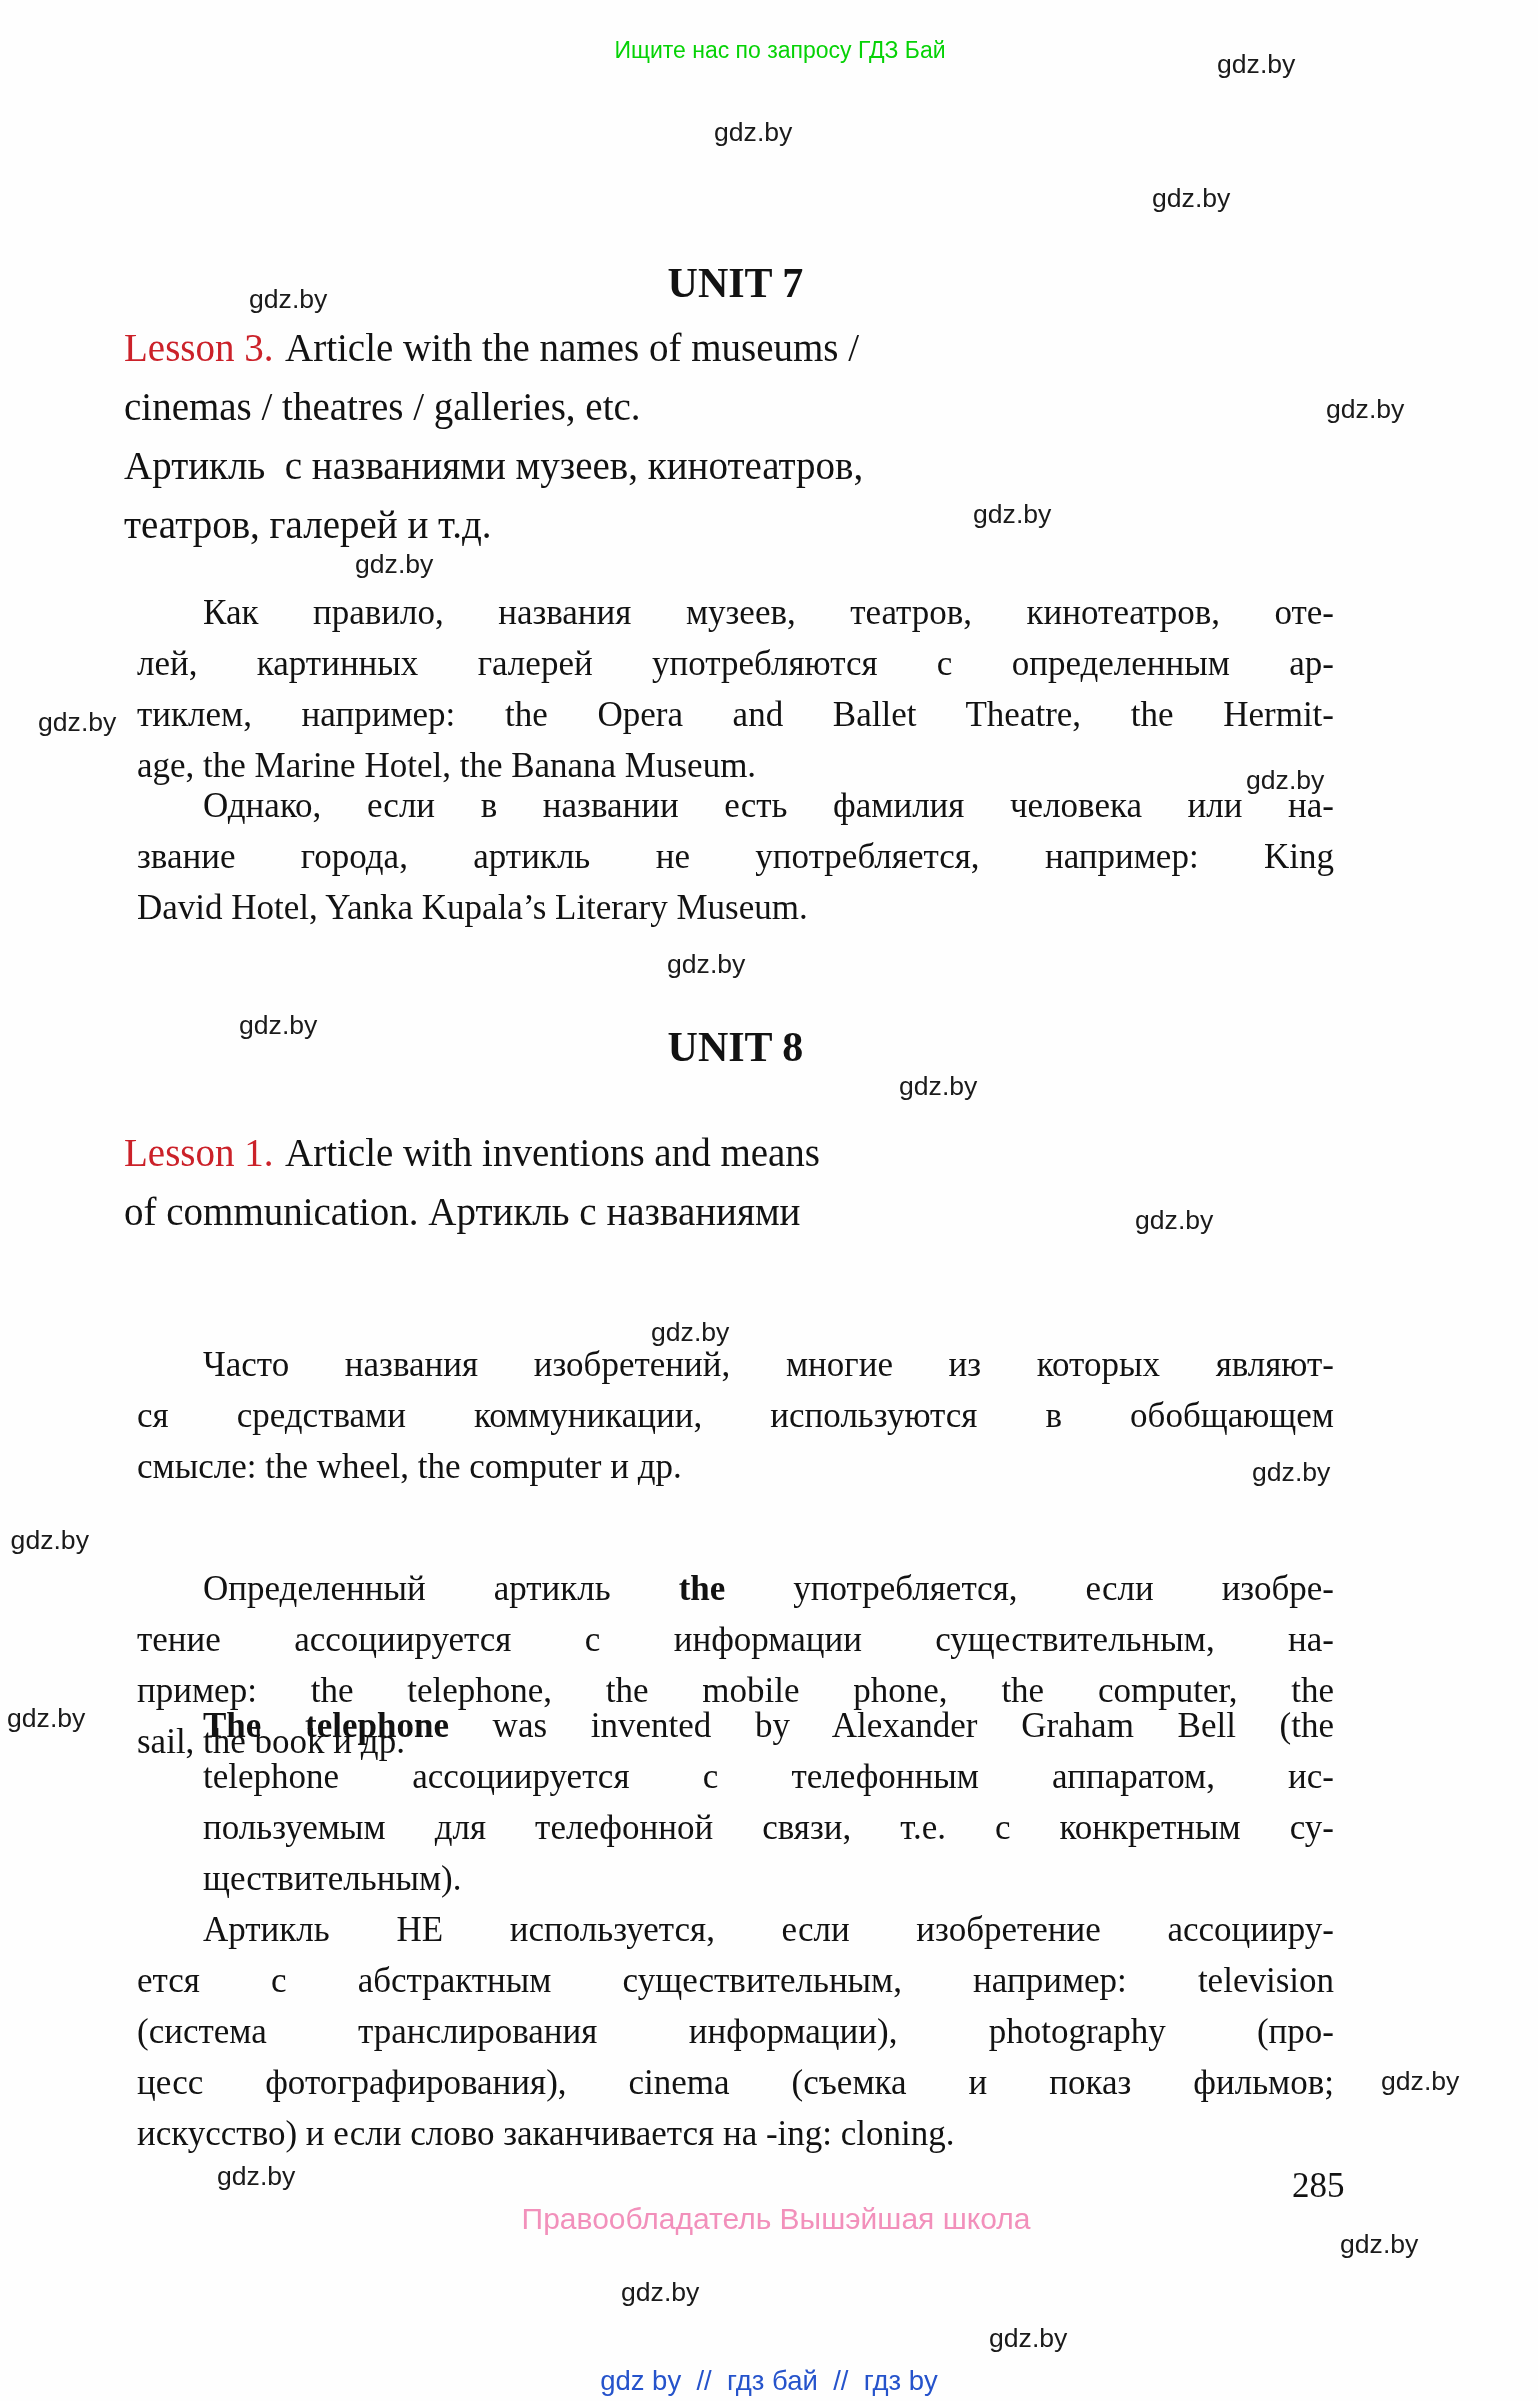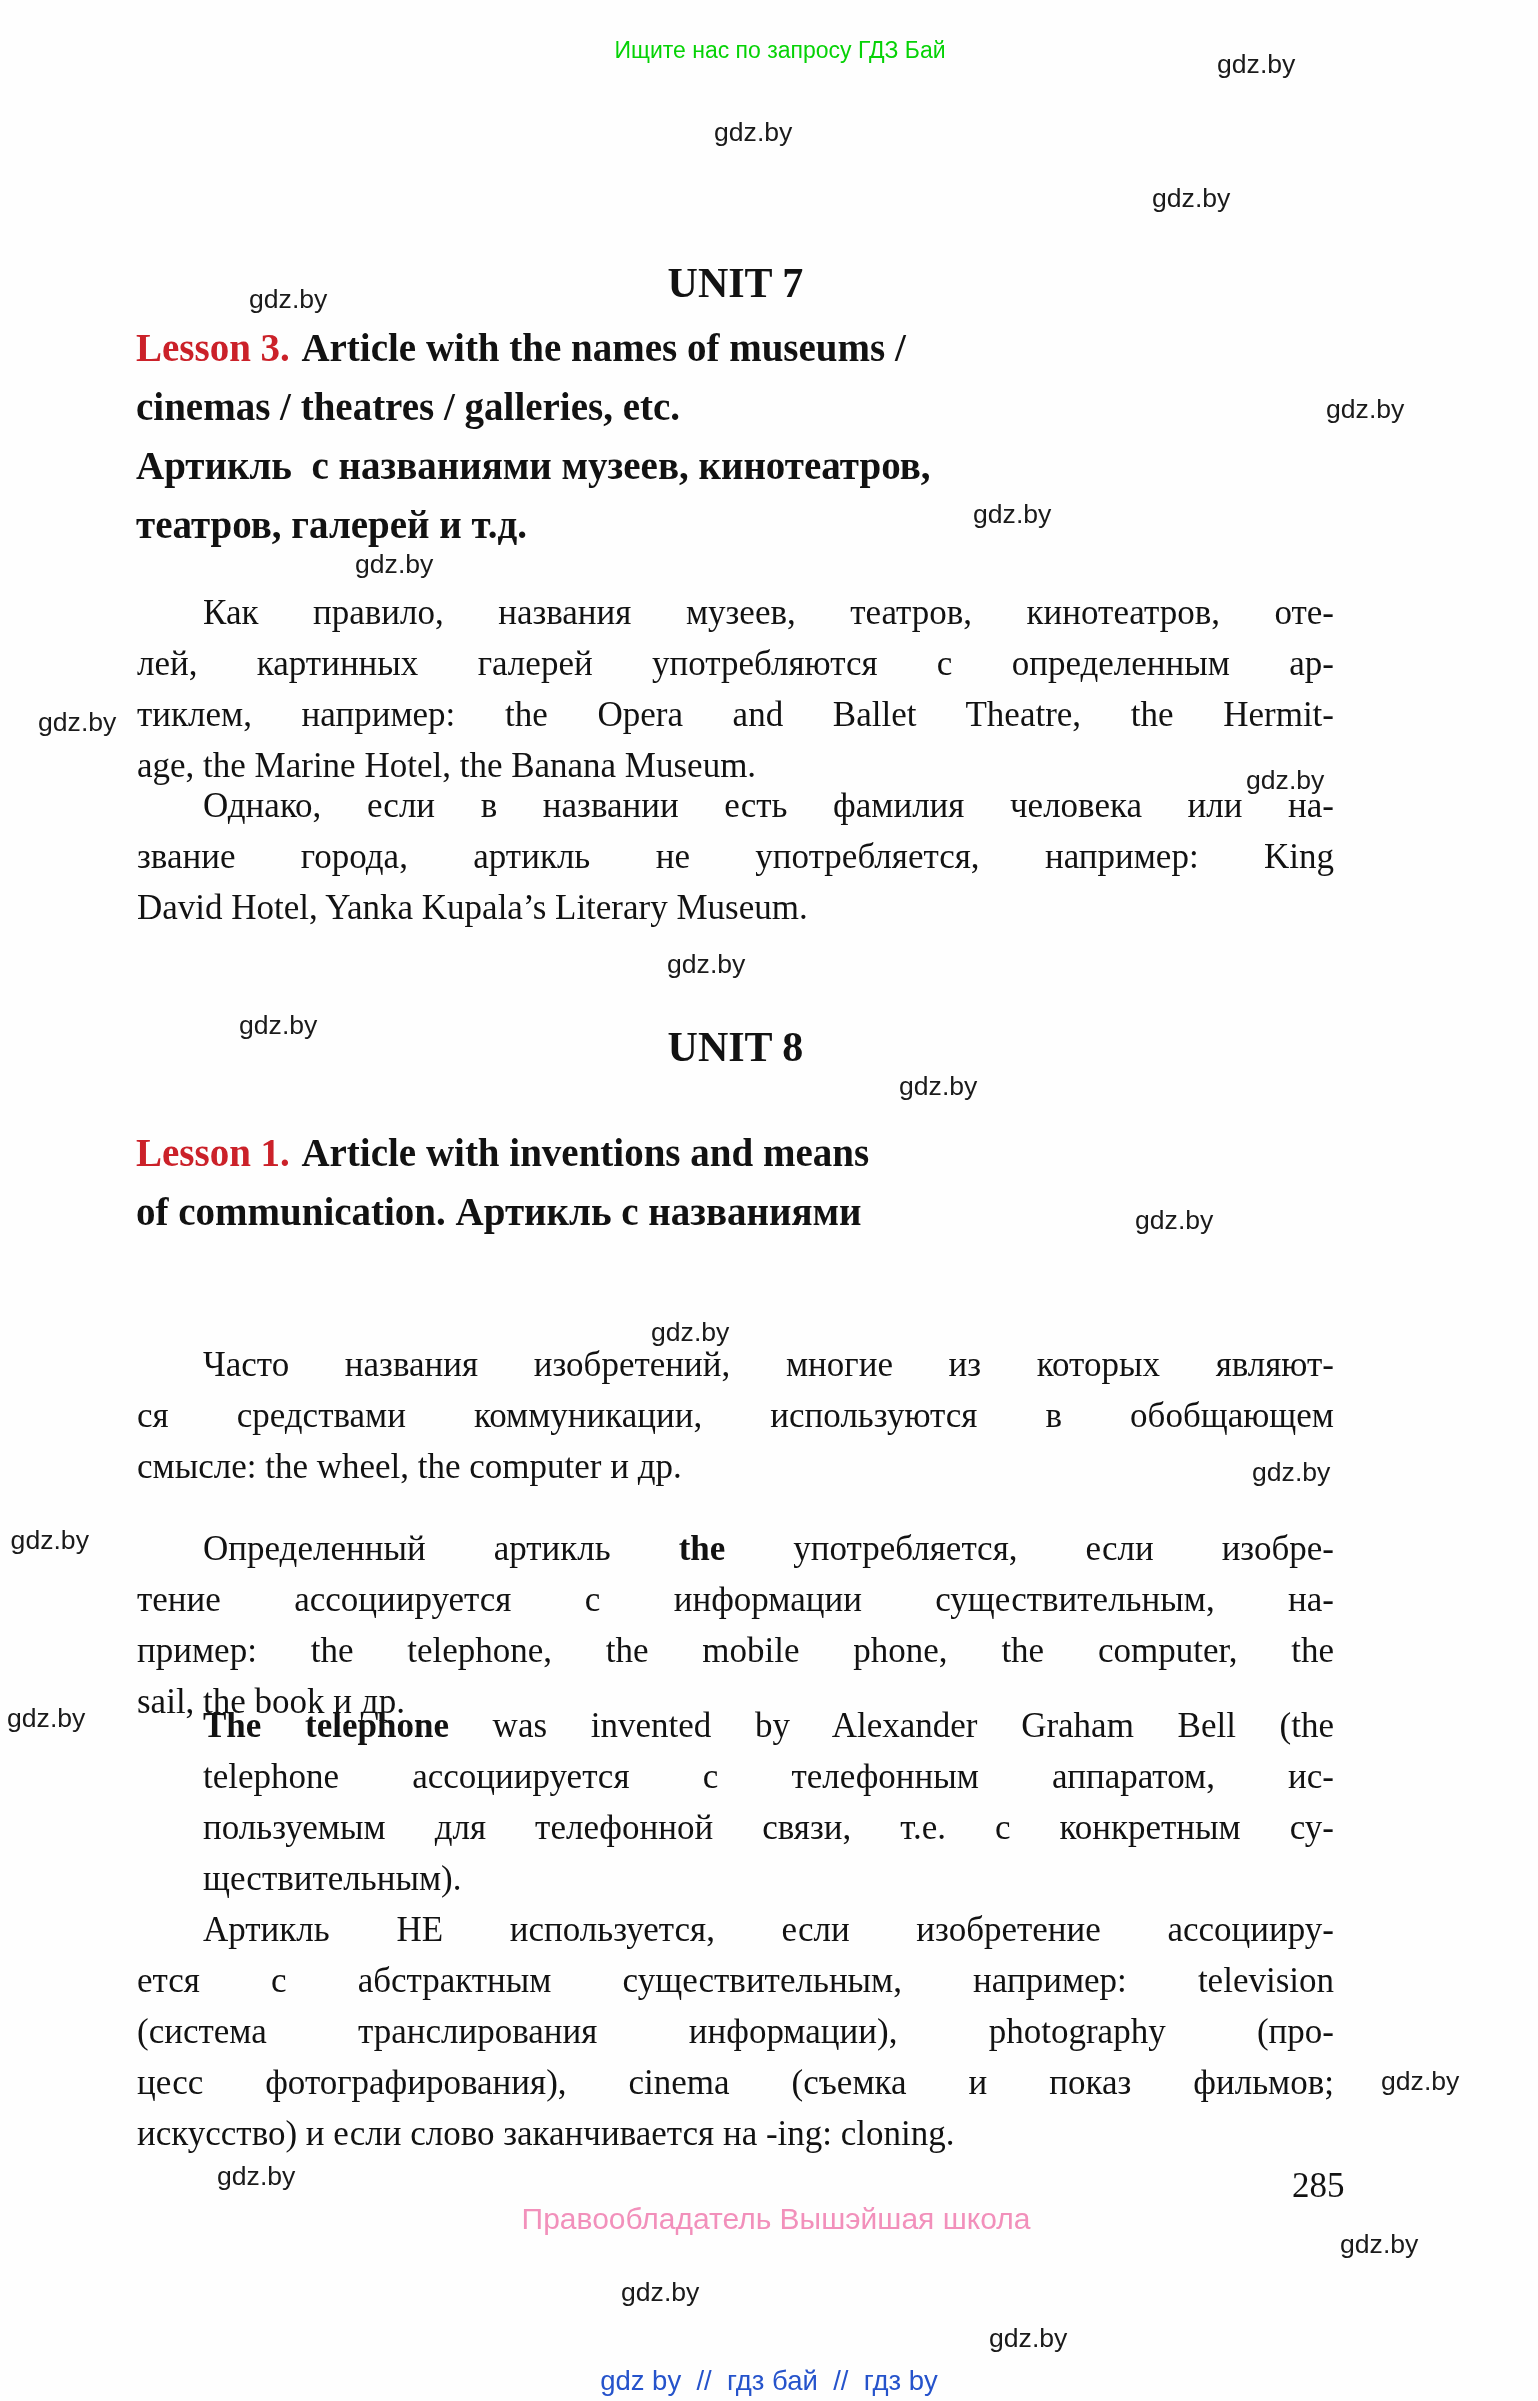--- a/index.html
+++ b/index.html
@@ -8,21 +8,21 @@
 
   .promo{position:absolute;top:5.3px;left:780px;transform:translateX(-50%);
          font-family:"Liberation Sans",sans-serif;font-size:23px;color:#06d206;white-space:pre;margin-top:32px;}
 
   .wm{position:absolute;font-family:"Liberation Sans",sans-serif;font-size:26.6px;
       color:#1a1a1a;white-space:pre;line-height:1.1;}
 
   .unit-title{position:absolute;left:137px;width:1197px;text-align:center;
               font-weight:700;font-size:42px;line-height:1;}
 
-  .lesson-heading{position:absolute;left:136px;font-weight:700;font-size:39px;line-height:59px;}
+  .lesson-heading{position:absolute;left:124px;font-weight:400;font-size:39px;line-height:59px;}
   .lesson-heading .hline{white-space:pre;height:59px;}
   .lesson-label{color:#cb2129;margin-right:11.5px;}
 
   .para{position:absolute;left:137px;font-size:35px;}
   .para .line{width:1197px;height:51px;line-height:51px;text-align:justify;text-align-last:justify;}
   .para .line.first{text-indent:66px;}
   .para .line.last{text-align-last:left;}
   .para.quote{left:203px;}
   .para.quote .line{width:1131px;}
   .bold{font-weight:700;}
@@ -93,21 +93,21 @@
     <div class="hline"><span class="lesson-label">Lesson 1.</span><span>Article with inventions and means</span></div>
     <div class="hline">of communication. Артикль с названиями</div>
   </div>
 
   <div class="para" style="top:1339px">
     <div class="line first">Часто названия изобретений, многие из которых являют-</div>
     <div class="line">ся средствами коммуникации, используются в обобщающем</div>
     <div class="line last">смысле: the wheel, the computer и др.</div>
   </div>
 
-  <div class="para" style="top:1523px">
+  <div class="para" style="top:1563px">
     <div class="line first"><span>Определенный артикль </span><span class="bold">the</span><span> употребляется, если изобре-</span></div>
     <div class="line">тение ассоциируется с информации существительным, на-</div>
     <div class="line">пример: the telephone, the mobile phone, the computer, the</div>
     <div class="line last">sail, the book и др.</div>
   </div>
 
   <div class="para quote" style="top:1700px">
     <div class="line"><span class="bold">The telephone</span><span> was invented by Alexander Graham Bell (the</span></div>
     <div class="line">telephone ассоциируется с телефонным аппаратом, ис-</div>
     <div class="line">пользуемым для телефонной связи, т.е. с конкретным су-</div>

